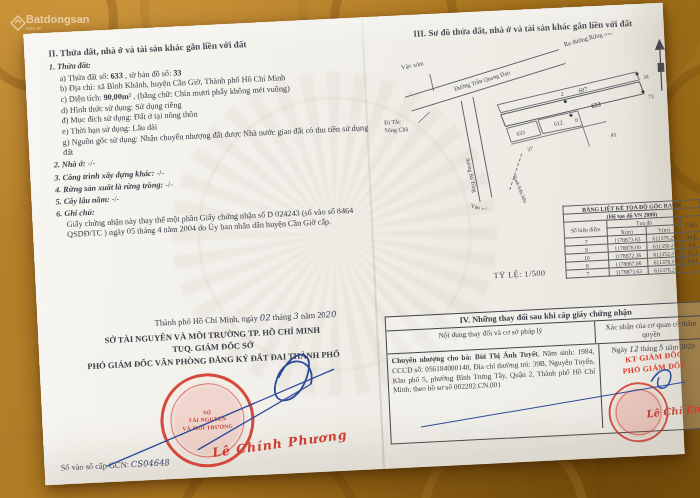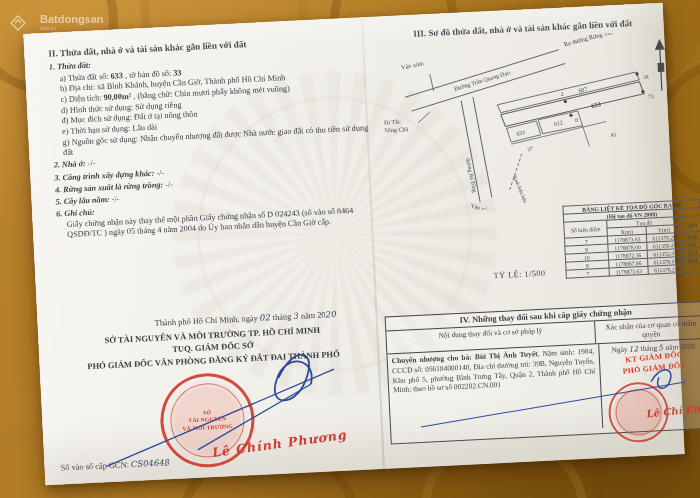--- a/index.html
+++ b/index.html
@@ -7,21 +7,21 @@
        font-family:"Liberation Serif",serif;background:#a9751f;}
   
   .bg{position:absolute;inset:0;overflow:hidden;
       background:
         radial-gradient(120% 90% at 12% 0%, rgba(205,150,60,.9) 0%, rgba(205,150,60,0) 55%),
         radial-gradient(110% 110% at 90% 100%, rgba(110,72,10,.95) 0%, rgba(110,72,10,0) 60%),
         linear-gradient(115deg,#b9842e 0%,#ab771f 45%,#8f6210 100%);}
   .sw{position:absolute;border-radius:50%;border:9px solid rgba(110,70,12,.30);}
   .sw.l{border-color:rgba(170,120,45,.35);}
   
-  .wm{position:absolute;left:10px;top:14px;display:flex;align-items:center;gap:14px;
+  .wm{position:absolute;left:10px;top:14px;display:flex;align-items:center;gap:0;
       color:rgba(255,255,255,.55);z-index:5;}
   .wm .t1{font-family:"Liberation Sans",sans-serif;font-weight:bold;font-size:11px;line-height:1;}
   .wm .t2{font-family:"Liberation Sans",sans-serif;font-size:5px;opacity:.85;}
   
   .paper{position:absolute;left:34px;top:18px;width:640px;height:452px;
          transform:rotate(-2.8deg);
          background:linear-gradient(100deg,#f7f5f0 0%,#f2f0ea 40%,#edebe4 72%,#e6e3da 100%);
          box-shadow:0 8px 22px rgba(55,28,0,.5), 2px 2px 6px rgba(60,30,0,.35);
          color:#3b3b44;z-index:2;}
   .paper::after{content:"";position:absolute;inset:0;pointer-events:none;

